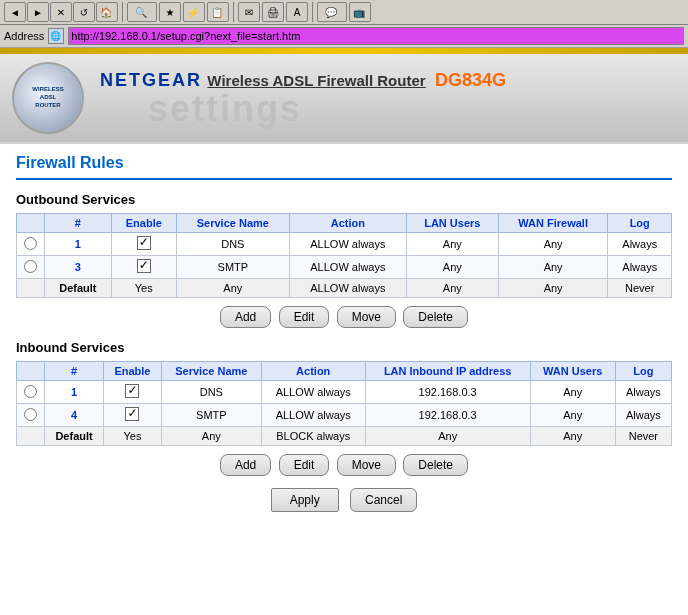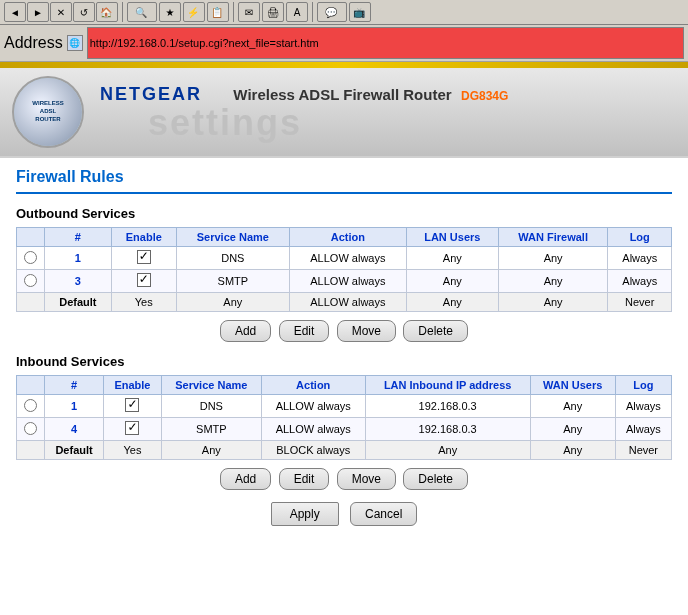--- a/index.html
+++ b/index.html
@@ -26,29 +26,29 @@
     .browser-btn-group {
       display: flex; gap: 1px;
     }
     .address-bar {
       display: flex; align-items: center; gap: 4px;
       background: #d4d0c8;
       padding: 2px 4px;
       border-bottom: 1px solid #a0a0a0;
     }
     .address-label {
-      font-size: 16px; color: #000;
+      font-size: 11px; color: #000;
     }
     .address-icon {
       width: 16px; height: 16px; background: #c8d8f0; border: 1px solid #808080;
       display: flex; align-items: center; justify-content: center; font-size: 9px;
     }
     .address-input {
-      flex: 1; height: 32px; font-size: 11px;
-      border: 1px solid #808080; background: #ef4444;
+      flex: 1; height: 18px; font-size: 11px;
+      border: 1px solid #808080; background: #d946ef;
       padding: 0 2px;
     }
 
     
     .header {
       background: linear-gradient(to bottom, #e8e8e8, #c0c0c0);
       border-bottom: 2px solid #d0d0d0;
       padding: 8px 12px;
       display: flex; align-items: center; gap: 16px;
     }
@@ -237,22 +237,22 @@
 
 <div class="header">
   <div class="logo-circle">
     <div class="logo-inner">
       <div class="logo-inner-text">WIRELESS<br>ADSL<br>ROUTER</div>
     </div>
   </div>
   <div class="logo-text-area">
     <div>
       <span class="netgear-blue" style="font-size:18px;font-weight:bold;letter-spacing:2px;">NETGEAR</span>
-      <span style="font-size:15px;font-weight:bold;color:#333;margin-left:28px;">Wireless ADSL Firewall Router</span>
-      <span class="netgear-orange" style="font-size:12px;font-weight:bold;margin-left:6px;">DG834G</span>
+      <span style="font-size:15px;font-weight:bold;color:#333;margin-left:2px;text-decoration:underline;">Wireless ADSL Firewall Router</span>
+      <span class="netgear-orange" style="font-size:18px;font-weight:bold;margin-left:6px;">DG834G</span>
     </div>
     <div class="settings-text">settings</div>
   </div>
 </div>
 
 <div class="content">
   <div class="page-title">Firewall Rules</div>
   <div class="blue-divider"></div>
 
   <div class="section-title">Outbound Services</div>

